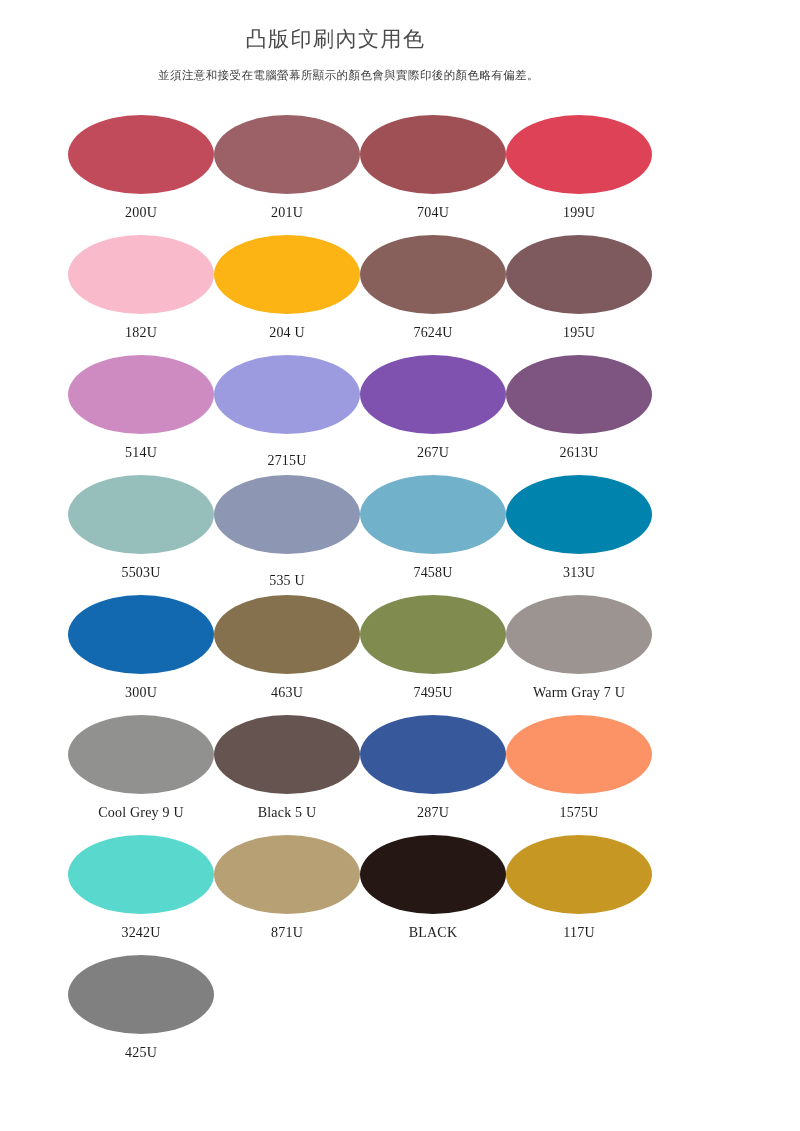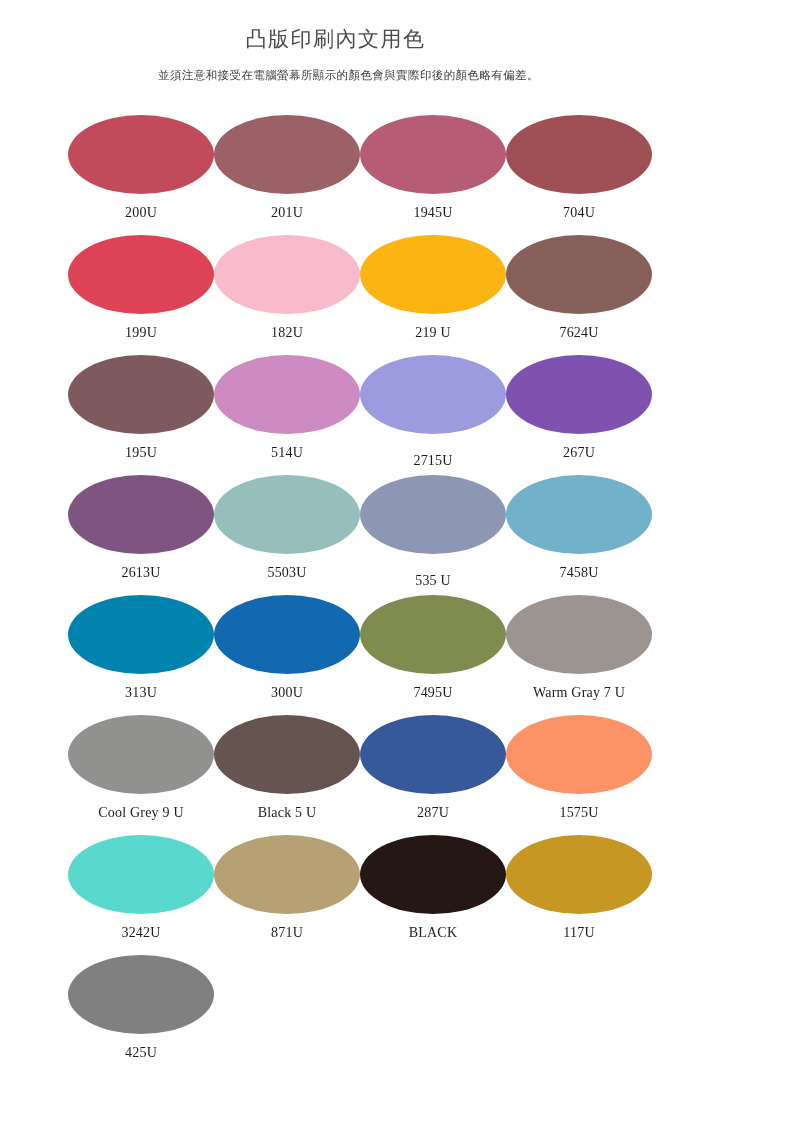--- a/index.html
+++ b/index.html
@@ -97,38 +97,34 @@
   <div class="swatch-grid">
       <div class="swatch-cell">
         <div class="swatch-chip" style="background: rgb(194, 75, 91);"></div>
         <div class="swatch-label">200U</div>
       </div>
       <div class="swatch-cell">
         <div class="swatch-chip" style="background: rgb(156, 96, 103);"></div>
         <div class="swatch-label">201U</div>
       </div>
       <div class="swatch-cell">
-        <div class="swatch-chip" style="background: rgb(182, 92, 117);"></div>
-        <div class="swatch-label">1945U</div>
-      </div>
-      <div class="swatch-cell">
         <div class="swatch-chip" style="background: rgb(158, 80, 85);"></div>
         <div class="swatch-label">704U</div>
       </div>
       <div class="swatch-cell">
         <div class="swatch-chip" style="background: rgb(222, 66, 86);"></div>
         <div class="swatch-label">199U</div>
       </div>
       <div class="swatch-cell">
         <div class="swatch-chip" style="background: rgb(249, 186, 203);"></div>
         <div class="swatch-label">182U</div>
       </div>
       <div class="swatch-cell">
         <div class="swatch-chip" style="background: rgb(252, 180, 21);"></div>
-        <div class="swatch-label">219 U</div>
+        <div class="swatch-label">204 U</div>
       </div>
       <div class="swatch-cell">
         <div class="swatch-chip" style="background: rgb(135, 96, 92);"></div>
         <div class="swatch-label">7624U</div>
       </div>
       <div class="swatch-cell">
         <div class="swatch-chip" style="background: rgb(126, 90, 95);"></div>
         <div class="swatch-label">195U</div>
       </div>
       <div class="swatch-cell">
@@ -161,20 +157,24 @@
       </div>
       <div class="swatch-cell">
         <div class="swatch-chip" style="background: rgb(0, 131, 172);"></div>
         <div class="swatch-label">313U</div>
       </div>
       <div class="swatch-cell">
         <div class="swatch-chip" style="background: rgb(18, 105, 176);"></div>
         <div class="swatch-label">300U</div>
       </div>
       <div class="swatch-cell">
+        <div class="swatch-chip" style="background: rgb(133, 113, 77);"></div>
+        <div class="swatch-label">463U</div>
+      </div>
+      <div class="swatch-cell">
         <div class="swatch-chip" style="background: rgb(127, 139, 79);"></div>
         <div class="swatch-label">7495U</div>
       </div>
       <div class="swatch-cell">
         <div class="swatch-chip" style="background: rgb(156, 148, 144);"></div>
         <div class="swatch-label">Warm Gray 7 U</div>
       </div>
       <div class="swatch-cell">
         <div class="swatch-chip" style="background: rgb(145, 145, 143);"></div>
         <div class="swatch-label">Cool Grey 9 U</div>

